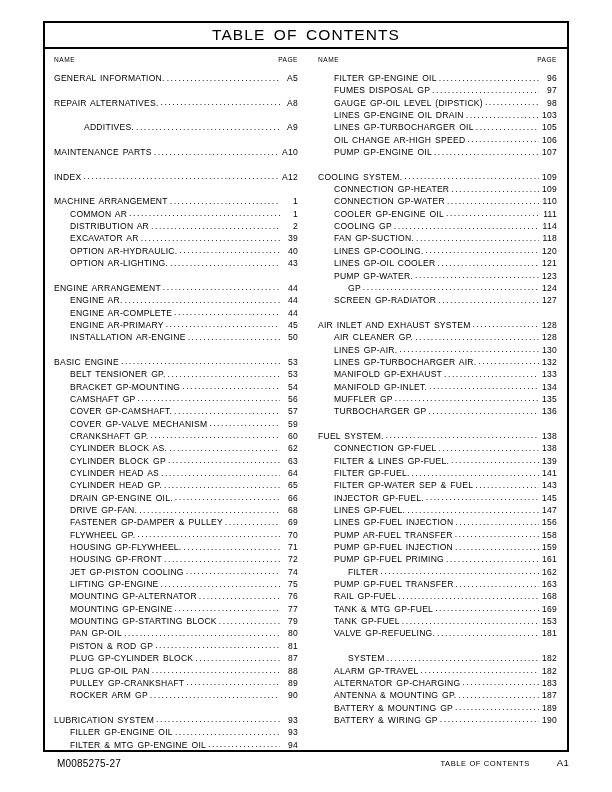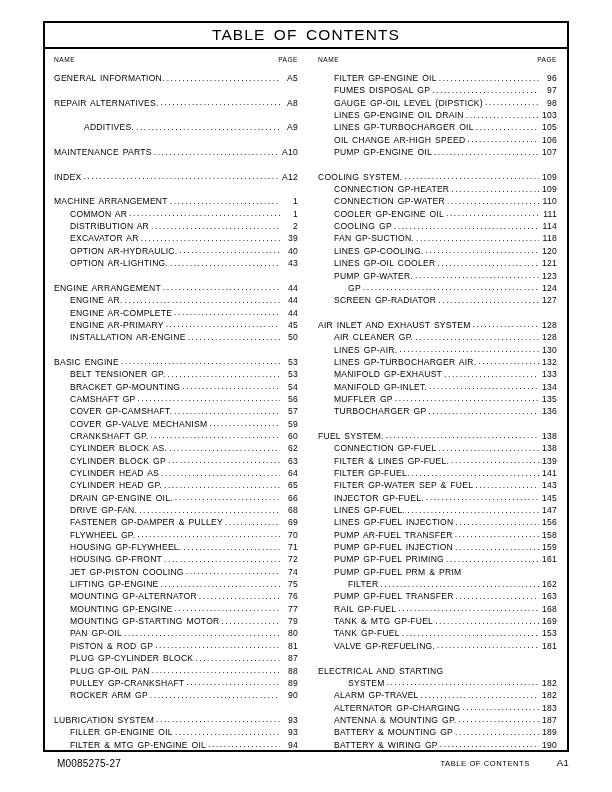--- a/index.html
+++ b/index.html
@@ -191,21 +191,21 @@
             <div class="entry sub"><span class="nm">DRAIN GP-ENGINE OIL.</span><span class="dots">........................................................................................................................</span><span class="pg">66</span></div>
             <div class="entry sub"><span class="nm">DRIVE GP-FAN.</span><span class="dots">........................................................................................................................</span><span class="pg">68</span></div>
             <div class="entry sub"><span class="nm">FASTENER GP-DAMPER &amp; PULLEY</span><span class="dots">........................................................................................................................</span><span class="pg">69</span></div>
             <div class="entry sub"><span class="nm">FLYWHEEL GP.</span><span class="dots">........................................................................................................................</span><span class="pg">70</span></div>
             <div class="entry sub"><span class="nm">HOUSING GP-FLYWHEEL.</span><span class="dots">........................................................................................................................</span><span class="pg">71</span></div>
             <div class="entry sub"><span class="nm">HOUSING GP-FRONT</span><span class="dots">........................................................................................................................</span><span class="pg">72</span></div>
             <div class="entry sub"><span class="nm">JET GP-PISTON COOLING</span><span class="dots">........................................................................................................................</span><span class="pg">74</span></div>
             <div class="entry sub"><span class="nm">LIFTING GP-ENGINE</span><span class="dots">........................................................................................................................</span><span class="pg">75</span></div>
             <div class="entry sub"><span class="nm">MOUNTING GP-ALTERNATOR</span><span class="dots">........................................................................................................................</span><span class="pg">76</span></div>
             <div class="entry sub"><span class="nm">MOUNTING GP-ENGINE</span><span class="dots">........................................................................................................................</span><span class="pg">77</span></div>
-            <div class="entry sub"><span class="nm">MOUNTING GP-STARTING MOTOR</span><span class="dots">........................................................................................................................</span><span class="pg">79</span></div>
+            <div class="entry sub"><span class="nm">MOUNTING GP-STARTING BLOCK</span><span class="dots">........................................................................................................................</span><span class="pg">79</span></div>
             <div class="entry sub"><span class="nm">PAN GP-OIL</span><span class="dots">........................................................................................................................</span><span class="pg">80</span></div>
             <div class="entry sub"><span class="nm">PISTON &amp; ROD GP</span><span class="dots">........................................................................................................................</span><span class="pg">81</span></div>
             <div class="entry sub"><span class="nm">PLUG GP-CYLINDER BLOCK</span><span class="dots">........................................................................................................................</span><span class="pg">87</span></div>
             <div class="entry sub"><span class="nm">PLUG GP-OIL PAN</span><span class="dots">........................................................................................................................</span><span class="pg">88</span></div>
             <div class="entry sub"><span class="nm">PULLEY GP-CRANKSHAFT</span><span class="dots">........................................................................................................................</span><span class="pg">89</span></div>
             <div class="entry sub"><span class="nm">ROCKER ARM GP</span><span class="dots">........................................................................................................................</span><span class="pg">90</span></div>
             <div class="gap"></div>
             <div class="entry"><span class="nm">LUBRICATION SYSTEM</span><span class="dots">........................................................................................................................</span><span class="pg">93</span></div>
             <div class="entry sub"><span class="nm">FILLER GP-ENGINE OIL</span><span class="dots">........................................................................................................................</span><span class="pg">93</span></div>
             <div class="entry sub"><span class="nm">FILTER &amp; MTG GP-ENGINE OIL</span><span class="dots">........................................................................................................................</span><span class="pg">94</span></div>
@@ -251,29 +251,27 @@
             <div class="entry sub"><span class="nm">CONNECTION GP-FUEL</span><span class="dots">........................................................................................................................</span><span class="pg">138</span></div>
             <div class="entry sub"><span class="nm">FILTER &amp; LINES GP-FUEL.</span><span class="dots">........................................................................................................................</span><span class="pg">139</span></div>
             <div class="entry sub"><span class="nm">FILTER GP-FUEL.</span><span class="dots">........................................................................................................................</span><span class="pg">141</span></div>
             <div class="entry sub"><span class="nm">FILTER GP-WATER SEP &amp; FUEL</span><span class="dots">........................................................................................................................</span><span class="pg">143</span></div>
             <div class="entry sub"><span class="nm">INJECTOR GP-FUEL.</span><span class="dots">........................................................................................................................</span><span class="pg">145</span></div>
             <div class="entry sub"><span class="nm">LINES GP-FUEL.</span><span class="dots">........................................................................................................................</span><span class="pg">147</span></div>
             <div class="entry sub"><span class="nm">LINES GP-FUEL INJECTION</span><span class="dots">........................................................................................................................</span><span class="pg">156</span></div>
             <div class="entry sub"><span class="nm">PUMP AR-FUEL TRANSFER</span><span class="dots">........................................................................................................................</span><span class="pg">158</span></div>
             <div class="entry sub"><span class="nm">PUMP GP-FUEL INJECTION</span><span class="dots">........................................................................................................................</span><span class="pg">159</span></div>
             <div class="entry sub"><span class="nm">PUMP GP-FUEL PRIMING</span><span class="dots">........................................................................................................................</span><span class="pg">161</span></div>
-            <div class="entry sub nodots"><span class="nm">PUMP GP-FUEL PRM &amp; PRIM</span><span class="dots">........................................................................................................................</span><span class="pg"></span></div>
             <div class="entry sub2"><span class="nm">FILTER</span><span class="dots">........................................................................................................................</span><span class="pg">162</span></div>
             <div class="entry sub"><span class="nm">PUMP GP-FUEL TRANSFER</span><span class="dots">........................................................................................................................</span><span class="pg">163</span></div>
             <div class="entry sub"><span class="nm">RAIL GP-FUEL</span><span class="dots">........................................................................................................................</span><span class="pg">168</span></div>
             <div class="entry sub"><span class="nm">TANK &amp; MTG GP-FUEL</span><span class="dots">........................................................................................................................</span><span class="pg">169</span></div>
             <div class="entry sub"><span class="nm">TANK GP-FUEL</span><span class="dots">........................................................................................................................</span><span class="pg">153</span></div>
             <div class="entry sub"><span class="nm">VALVE GP-REFUELING.</span><span class="dots">........................................................................................................................</span><span class="pg">181</span></div>
             <div class="gap"></div>
-            <div class="entry nodots"><span class="nm">ELECTRICAL AND STARTING</span><span class="dots">........................................................................................................................</span><span class="pg"></span></div>
             <div class="entry sub2"><span class="nm">SYSTEM</span><span class="dots">........................................................................................................................</span><span class="pg">182</span></div>
             <div class="entry sub"><span class="nm">ALARM GP-TRAVEL</span><span class="dots">........................................................................................................................</span><span class="pg">182</span></div>
             <div class="entry sub"><span class="nm">ALTERNATOR GP-CHARGING</span><span class="dots">........................................................................................................................</span><span class="pg">183</span></div>
             <div class="entry sub"><span class="nm">ANTENNA &amp; MOUNTING GP.</span><span class="dots">........................................................................................................................</span><span class="pg">187</span></div>
             <div class="entry sub"><span class="nm">BATTERY &amp; MOUNTING GP</span><span class="dots">........................................................................................................................</span><span class="pg">189</span></div>
             <div class="entry sub"><span class="nm">BATTERY &amp; WIRING GP</span><span class="dots">........................................................................................................................</span><span class="pg">190</span></div>
           </div>
       </div>
 
     </div>

